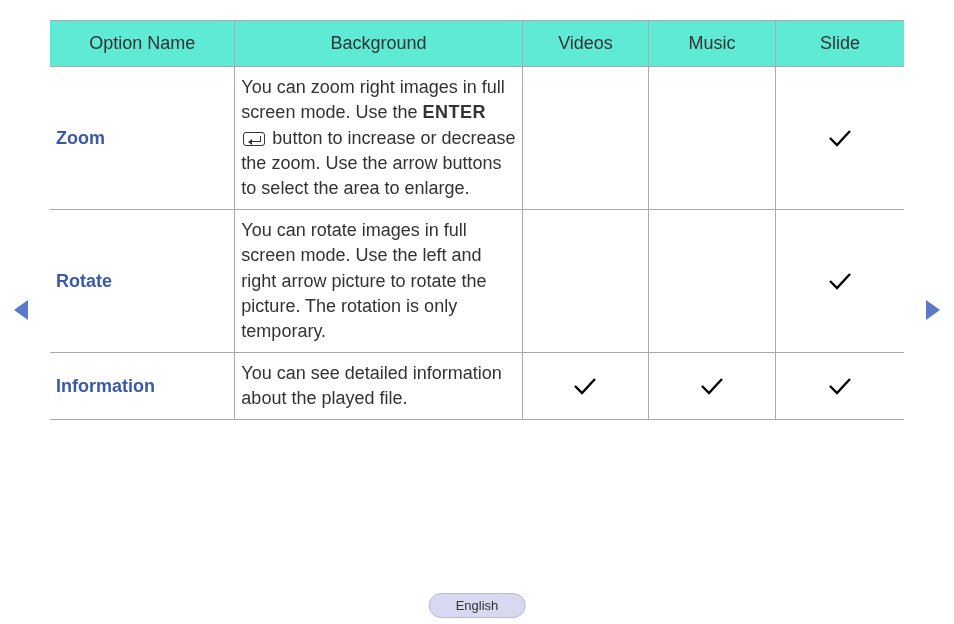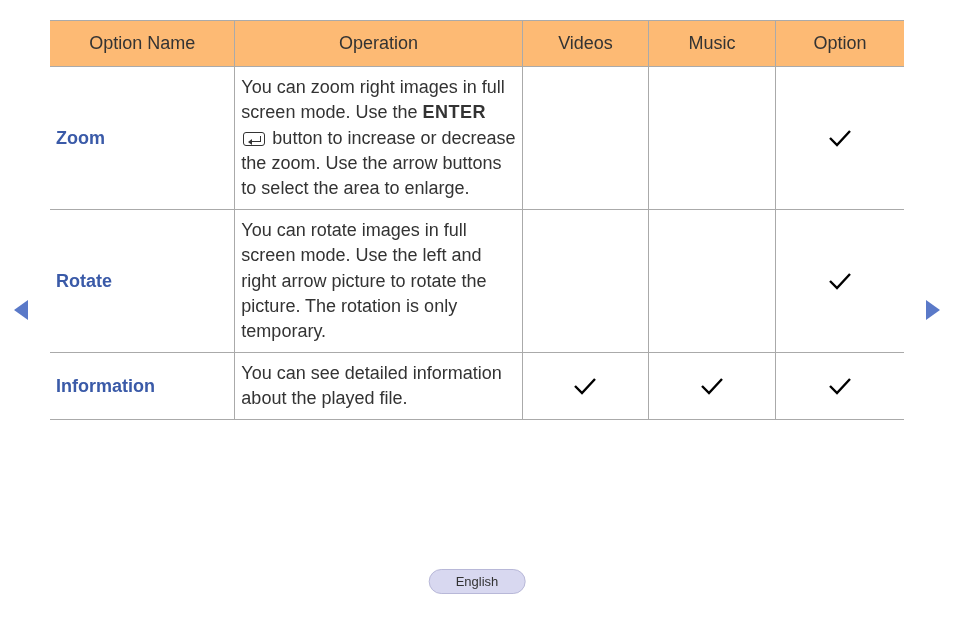--- a/index.html
+++ b/index.html
@@ -21,21 +21,21 @@
     table-layout: fixed;
   }
   th, td {
     border: 1px solid #aaa;
     vertical-align: middle;
     padding: 8px 6px;
     font-size: 18px;
     line-height: 1.4;
   }
   th {
-    background: #fdba74;
+    background: #5eead4;
     font-weight: 400;
     text-align: center;
     color: #333;
     padding: 10px 18px;
   }
   col.c-name { width: 184px; }
   col.c-op   { width: 286px; }
   col.c-v    { width: 126px; }
   col.c-m    { width: 126px; }
   col.c-p    { width: 128px; }
@@ -90,21 +90,21 @@
   }
   .nav-right {
     right: 14px;
     border-top: 10px solid transparent;
     border-bottom: 10px solid transparent;
     border-left: 14px solid #5a79c8;
   }
   .lang-pill {
     position: absolute;
     left: 50%; transform: translateX(-50%);
-    bottom: 30px;
+    bottom: 6px;
     background: #d8d8f0;
     border: 1px solid #b8b8d8;
     border-radius: 14px;
     padding: 4px 26px;
     font-size: 13px;
     color: #333;
     text-align: center;
   }
   
   table tr th:first-child, table tr td:first-child { border-left: none; }
@@ -122,24 +122,24 @@
     <colgroup>
       <col class="c-name">
         <col class="c-op">
         <col class="c-v">
         <col class="c-m">
         <col class="c-p">
     </colgroup>
     <thead>
       <tr>
         <th>Option Name</th>
-        <th>Operation</th>
+        <th>Background</th>
         <th>Videos</th>
         <th>Music</th>
-        <th>Option</th>
+        <th>Slide</th>
       </tr>
     </thead>
     <tbody id="tbody">
         <tr>
           <td class="opt-name">Zoom</td>
           <td class="op-cell"><span>You can zoom right images in full screen mode. Use the </span><span class="enter-word">ENTER</span> <span class="enter-icon"></span><span> button to increase or decrease the zoom. Use the arrow buttons to select the area to enlarge.</span></td>
           <td class="center check"></td>
           <td class="center check"></td>
           <td class="center check"><span><svg viewBox="0 0 24 20">
                 <path d="M2 10 L9 17 L22 3" stroke="#000" stroke-width="2.4" fill="none"></path>

